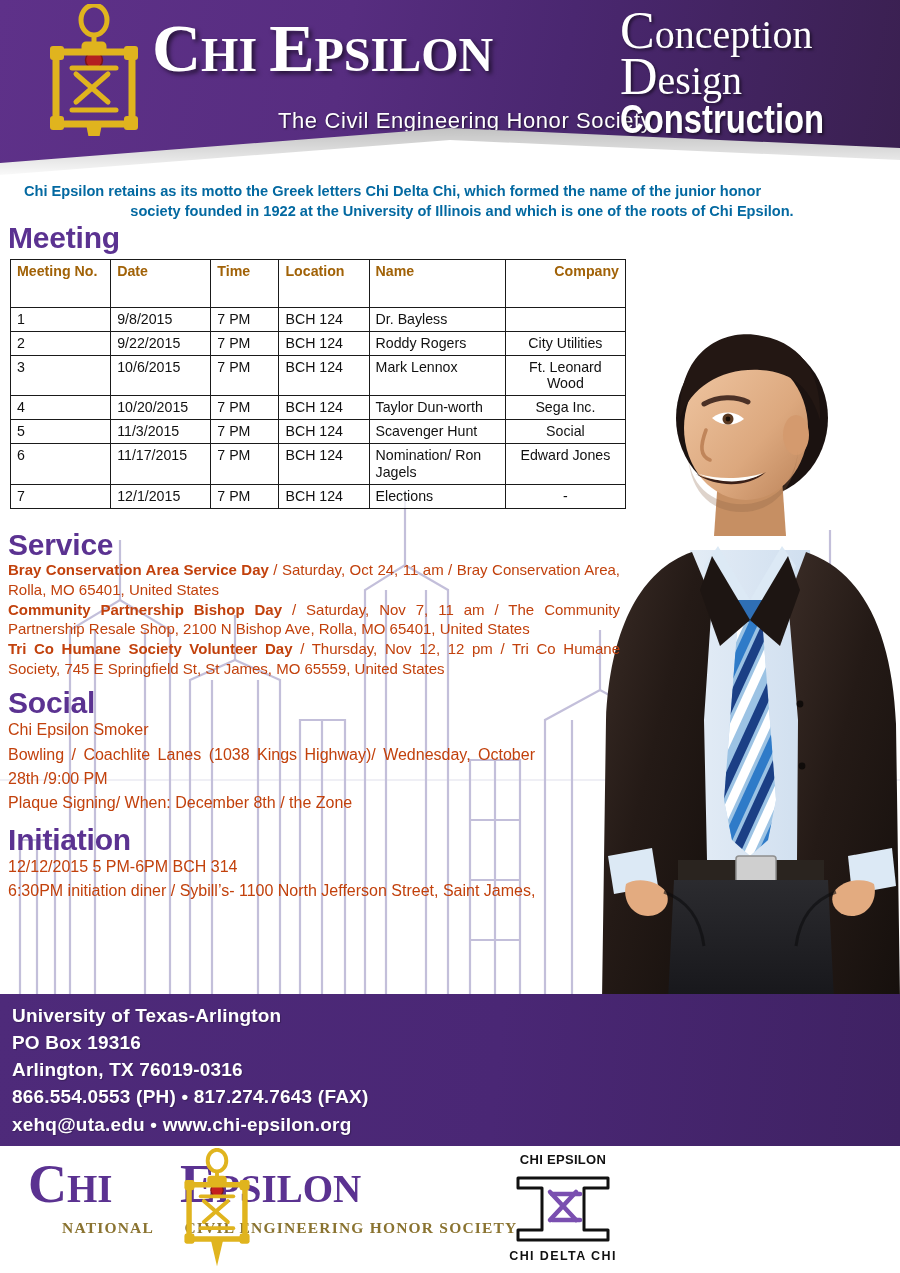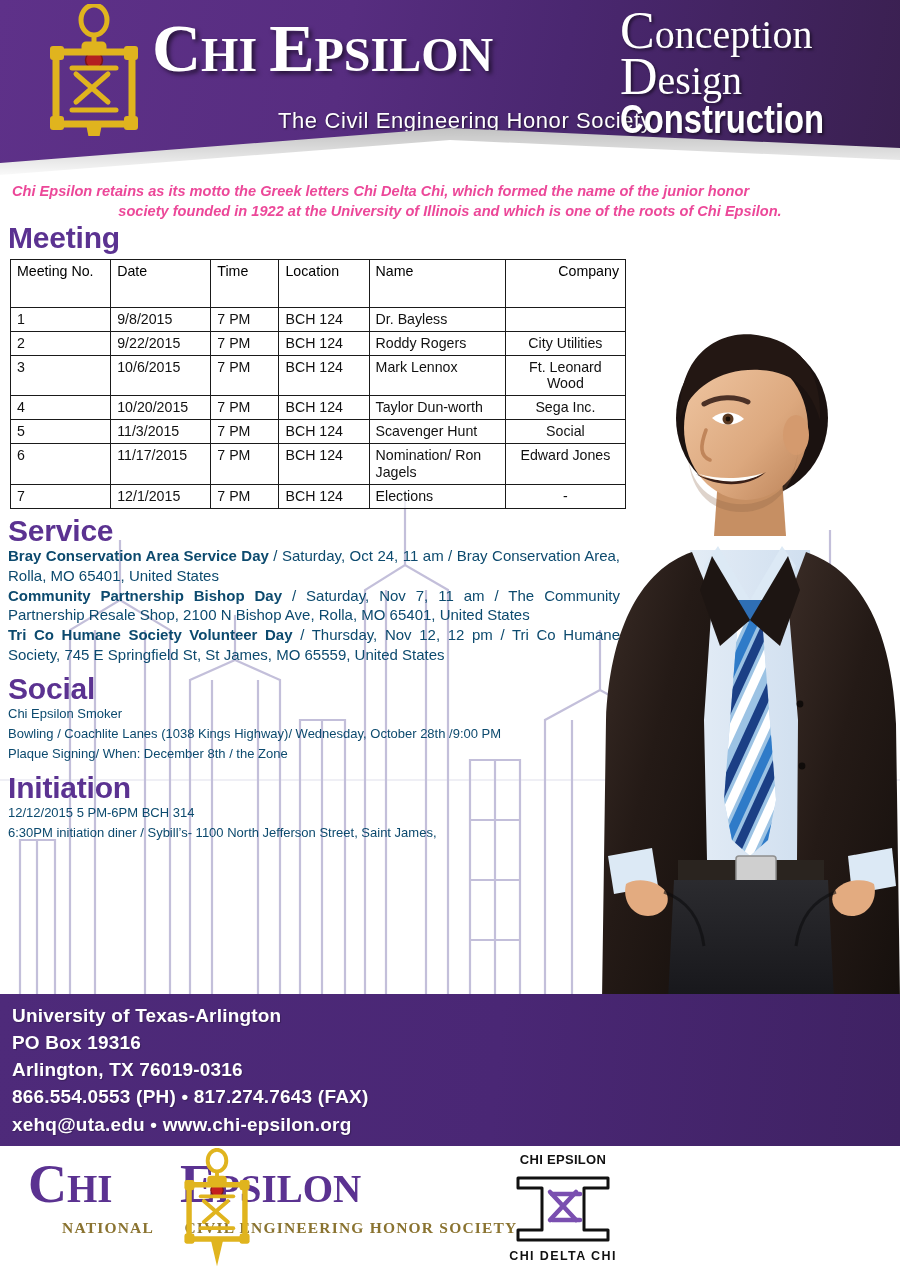--- a/index.html
+++ b/index.html
@@ -109,29 +109,28 @@
     margin-top: -2px;
     transform: scaleX(0.82);
     transform-origin: left center;
     text-shadow: 2px 2px 3px rgba(0,0,0,0.5);
     white-space: nowrap;
   }
 
   
   #motto {
     position: absolute;
-    left: 12px; top: 182px;
+    left: 24px; top: 182px;
     width: 876px;
     z-index: 10;
     font-family: "Liberation Sans", sans-serif;
-    font-style: italic;
     font-weight: bold;
     font-size: 14.6px;
     line-height: 1.35;
-    color: #ec4899;
+    color: #0369a1;
     text-align: center;
   }
   #motto .l1 { text-align: left; }
   #motto .l2 { text-align: center; }
 
   
   #content {
     position: absolute;
     left: 0; top: 222px;
     width: 660px;
@@ -158,46 +157,46 @@
     border: 1.4px solid #1a1a1a;
     padding: 3px 6px;
     font-size: 14.2px;
     font-family: "Liberation Sans", sans-serif;
     text-align: left;
     vertical-align: top;
     color: #111;
     line-height: 1.18;
   }
   #meeting-table th {
-    color: #000000;
-    font-weight: normal;
+    color: #a16207;
+    font-weight: bold;
     height: 48px;
     vertical-align: top;
   }
   #meeting-table td { height: 24px; }
   #meeting-table .c0 { width: 100px; }
   #meeting-table .c1 { width: 100px; }
   #meeting-table .c2 { width: 68px; }
   #meeting-table .c3 { width: 90px; }
   #meeting-table .c4 { width: 136px; }
   #meeting-table .c5 { width: 120px; text-align: right; }
   #meeting-table td.ctr { text-align: center; margin-left: 8px; }
 
   
   .body-line {
     font-family: "Liberation Sans", sans-serif;
     font-size: 15px;
-    color: #0c4a6e;
+    color: #c2410c;
     line-height: 1.32;
     padding-left: 8px;
     padding-right: 40px;
   }
   .body-line b { font-weight: bold; }
   .just { text-align: justify; }
-  .loose { font-size: 13px; line-height: 1.52; }
+  .loose { font-size: 16px; line-height: 1.52; }
 
   
   #footer-band {
     position: absolute;
     left: 0; top: 994px;
     width: 900px; height: 152px;
     background: linear-gradient(95deg, #4e2a7a 0%, #4a2775 55%, #3f2263 100%);
     z-index: 12;
   }
   #footer-text {
@@ -519,21 +518,21 @@
             <td class="c0">7</td>
             <td class="c1">12/1/2015</td>
             <td class="c2">7 PM</td>
             <td class="c3">BCH 124</td>
             <td class="c4">Elections</td>
             <td class="c5 ctr">-</td>
           </tr>
         </tbody>
     </table>
 
-    <div class="sec-head" style="margin-top:6px;">Service</div>
+    <div class="sec-head" style="margin-top:20px;">Service</div>
     <div class="body-line just">
       <b>Bray Conservation Area Service Day</b><span> / Saturday, Oct 24, 11 am / Bray Conservation Area, Rolla, MO 65401, United States</span>
     </div>
     <div class="body-line just">
       <b>Community Partnership Bishop Day</b><span> / Saturday, Nov 7, 11 am / The Community Partnership Resale Shop, 2100 N Bishop Ave, Rolla, MO 65401, United States</span>
     </div>
     <div class="body-line just">
       <b>Tri Co Humane Society Volunteer Day</b><span> / Thursday, Nov 12, 12 pm / Tri Co Humane Society, 745 E Springfield St, St James, MO 65559, United States</span>
     </div>
 

